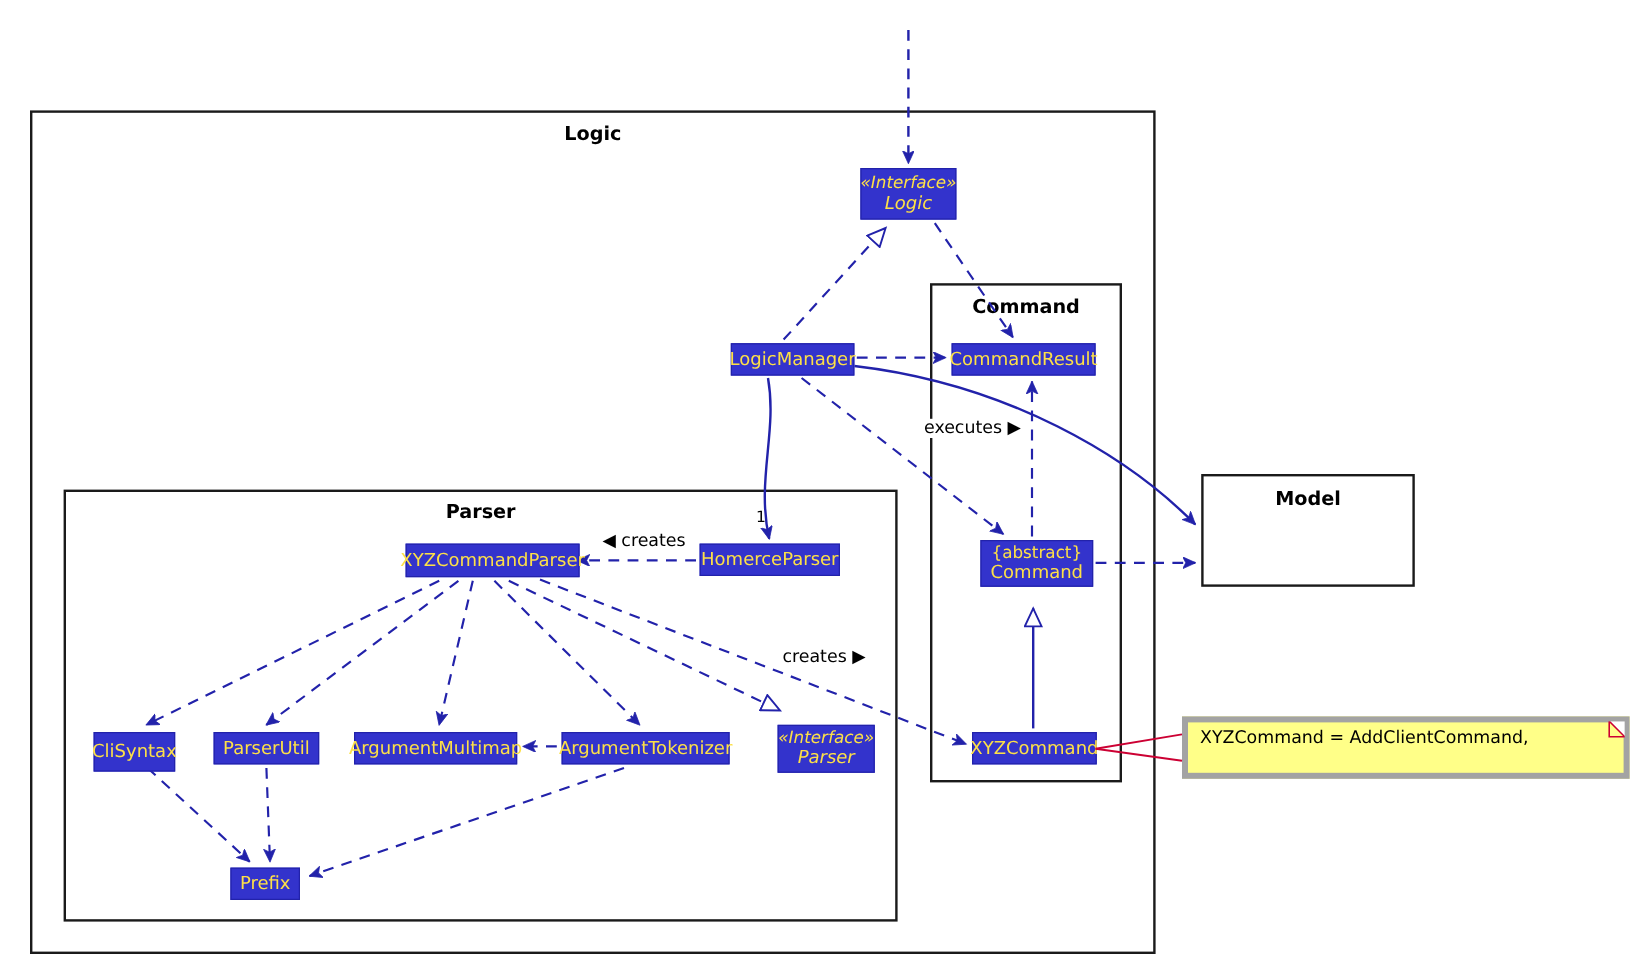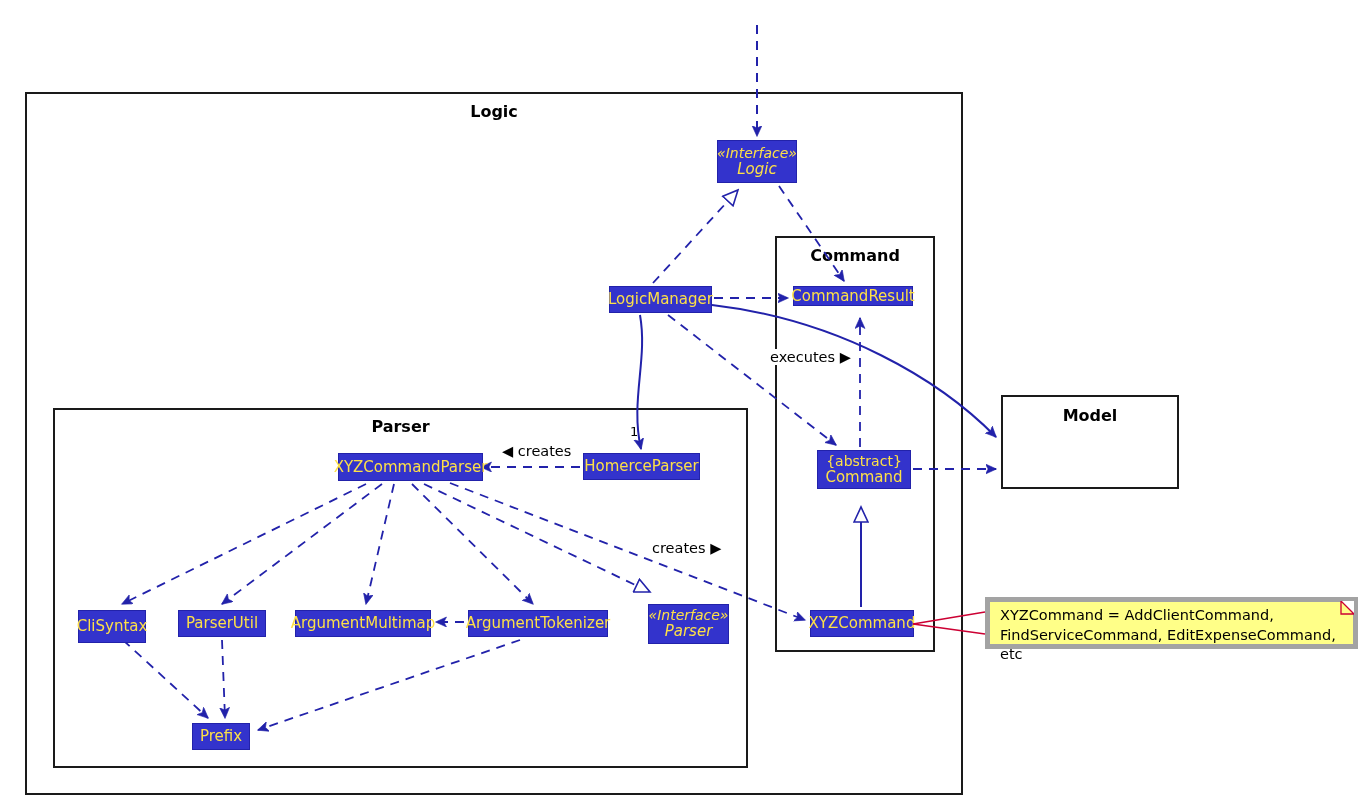--- a/index.html
+++ b/index.html
@@ -219,21 +219,21 @@
 
   <div class="cls" style="left:717px; top:140px; width:80px; height:43px;">
     <span class="stereo">«Interface»</span>
     <span class="iname">Logic</span>
   </div>
 
   <div class="cls" style="left:609px; top:286px; width:103px; height:27px;">
     <span>LogicManager</span>
   </div>
 
-  <div class="cls" style="left:793px; top:286px; width:120px; height:20px;">
+  <div class="cls" style="left:793px; top:286px; width:120px; height:27px;">
     <span>CommandResult</span>
   </div>
 
   <div class="cls" style="left:817px; top:450px; width:94px; height:39px;">
     <span class="abstr">{abstract}</span>
     <span>Command</span>
   </div>
 
   <div class="cls" style="left:810px; top:610px; width:104px; height:27px;">
     <span>XYZCommand</span>
@@ -280,20 +280,19 @@
 
   <div class="mult-label" style="left:630px; top:424px;">1</div>
 
   <svg class="edges edges-top" viewBox="0 0 1372 810" xmlns="http://www.w3.org/2000/svg">
     <path d="M913,624 L985,612" stroke="#cc0033" stroke-width="1.6" fill="none"></path>
     <path d="M913,624 L985,634" stroke="#cc0033" stroke-width="1.6" fill="none"></path>
   </svg>
 
   <div class="note" style="left:985px; top:597px; width:373px; height:52px;">
     <div>XYZCommand = AddClientCommand,</div>
-    <div>FindServiceCommand, EditExpenseCommand, etc</div>
     <svg class="dogear-line" viewBox="0 0 19 19" xmlns="http://www.w3.org/2000/svg">
       <path d="M6,0 L19,0 L19,13 Z" fill="#ffffff" stroke="none"></path>
       <path d="M6,0 L19,13 M6,0 L6,13 L19,13" fill="none" stroke="#cc0033" stroke-width="1.3"></path>
     </svg>
   </div>
 
 </div>
 
 </body></html>

